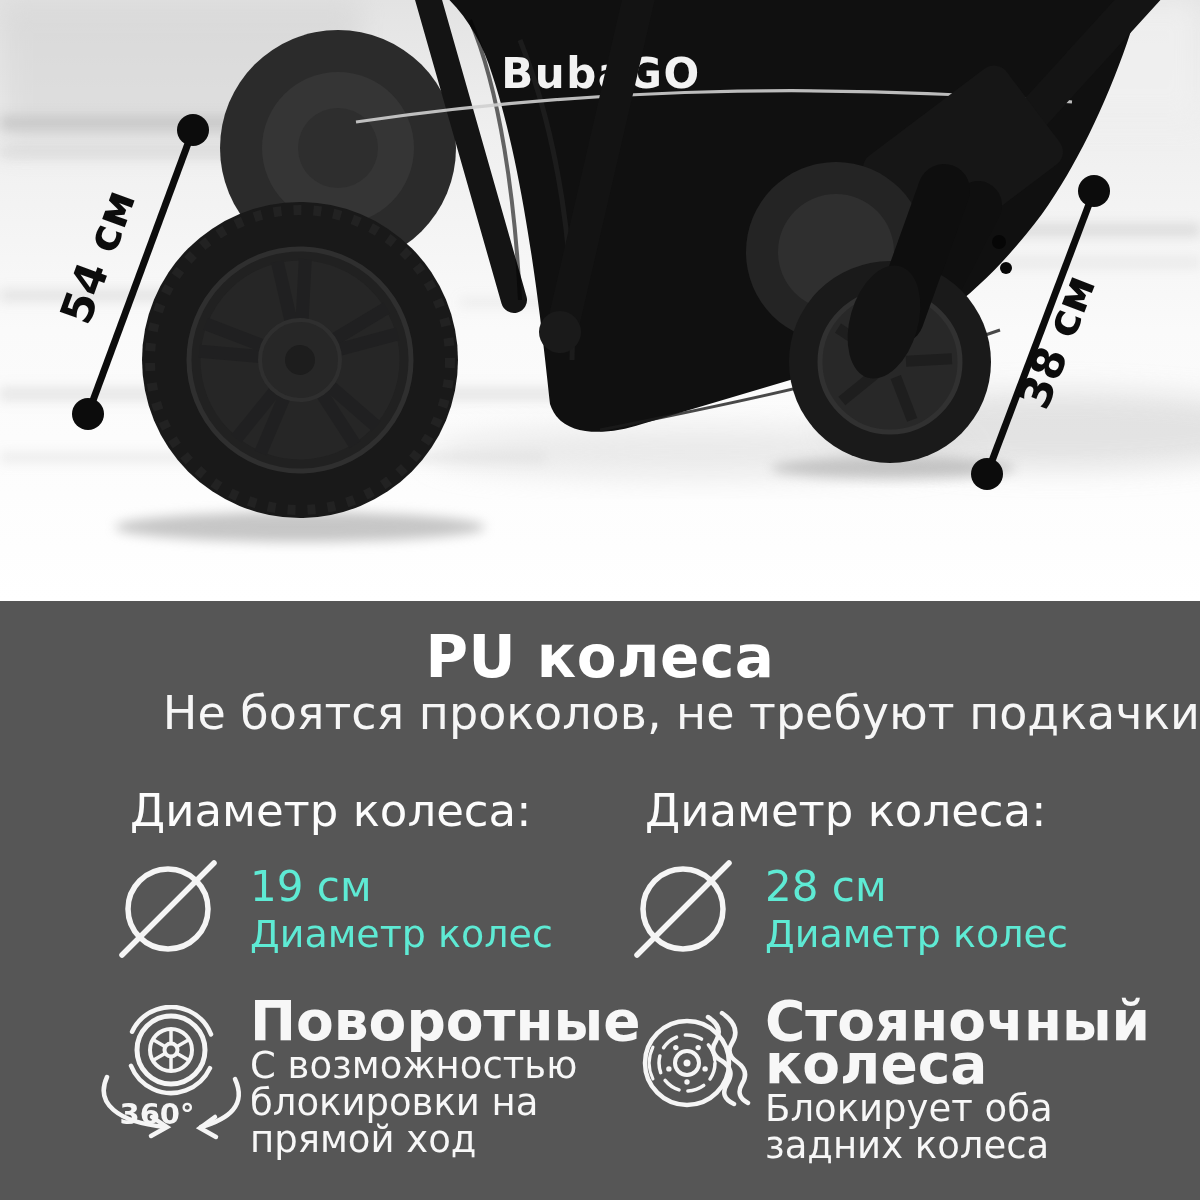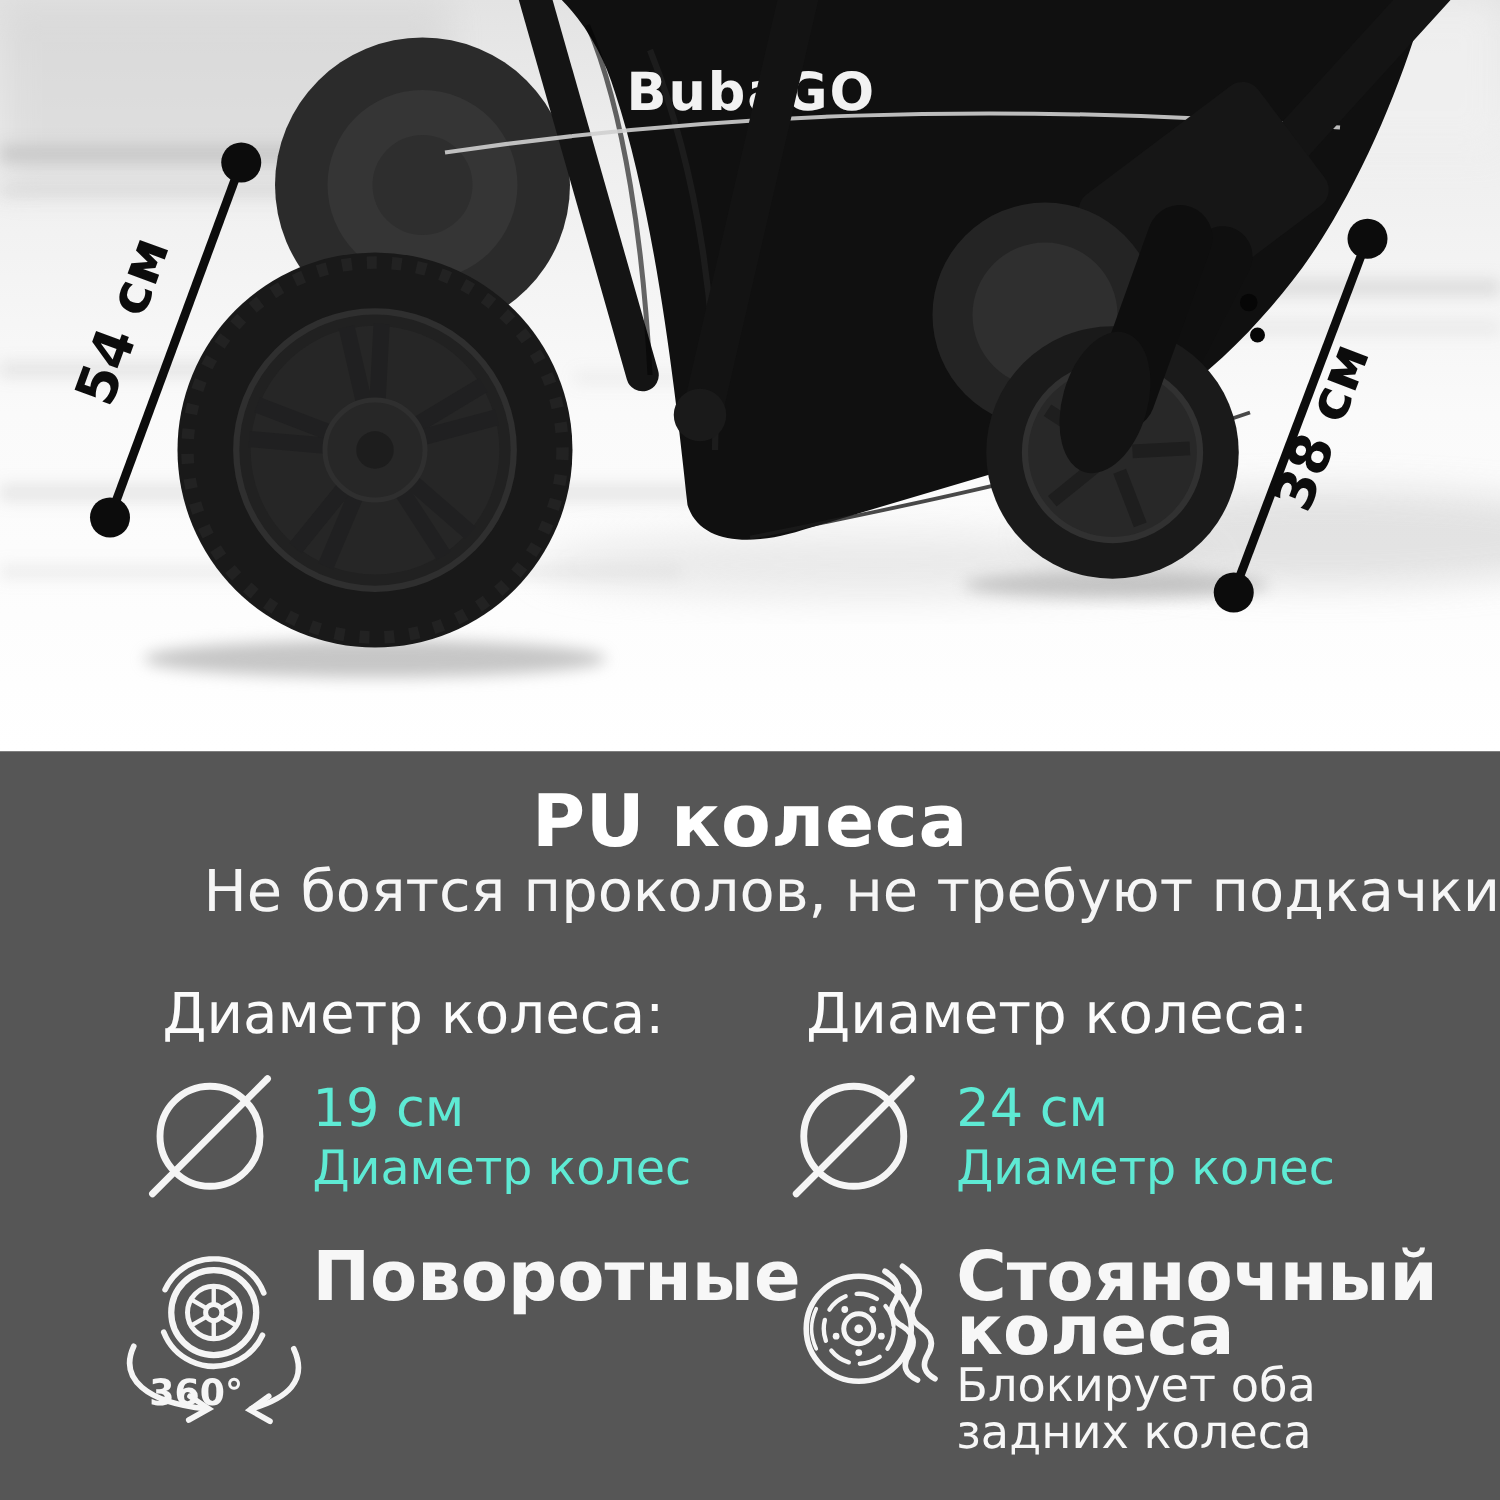--- a/index.html
+++ b/index.html
@@ -194,34 +194,37 @@
           <circle cx="74" cy="45" r="6.5" stroke-width="4"></circle>
           <path d="M 10 72 C -2 98 20 117 68 122" stroke-width="4.5"></path>
           <path d="M 55 112 L 70 122 L 54 131" stroke-width="4.5"></path>
           <path d="M 138 74 C 150 100 132 114 104 122" stroke-width="4.5"></path>
           <path d="M 118 112 L 103 123 L 119 132" stroke-width="4.5"></path>
         </g>
         <text x="60" y="119" text-anchor="middle" font-size="29" font-weight="600" fill="#f5f5f5">360°</text>
       </svg>
       <div class="feat-text">
         <div class="feat-title">Поворотные</div>
+        <div class="feat-body">С возможностью
+блокировки на
+прямой ход</div>
       </div>
     </div>
 
     <div class="col col-right">
       <div class="col-header">Диаметр колеса:</div>
 
       <svg class="dia-icon" viewBox="0 0 112 112">
         <g stroke="#f5f5f5" stroke-width="5.5" fill="none" stroke-linecap="round">
           <circle cx="56" cy="56" r="40"></circle>
           <line x1="10" y1="102" x2="102" y2="10"></line>
         </g>
       </svg>
       <div class="dia-text">
-        <div class="dia-value">24 см</div>
+        <div class="dia-value">28 см</div>
         <div class="dia-label">Диаметр колес</div>
       </div>
 
       <svg class="feat-icon" viewBox="0 0 155 152">
         <g stroke="#f5f5f5" fill="none" stroke-linecap="round">
           <circle cx="75" cy="58" r="42" stroke-width="4.5"></circle>
           <circle cx="75" cy="58" r="28" stroke-width="3.5" stroke-dasharray="17 9"></circle>
           <circle cx="75" cy="58" r="12" stroke-width="4"></circle>
           <path d="M 41 42 A 37 37 0 0 0 41 74" stroke-width="3"></path>
           <path d="M 96 12 q 16 10 8 24 q -8 12 6 20 q 14 9 5 23 q -8 13 7 20" stroke-width="4.5"></path>

